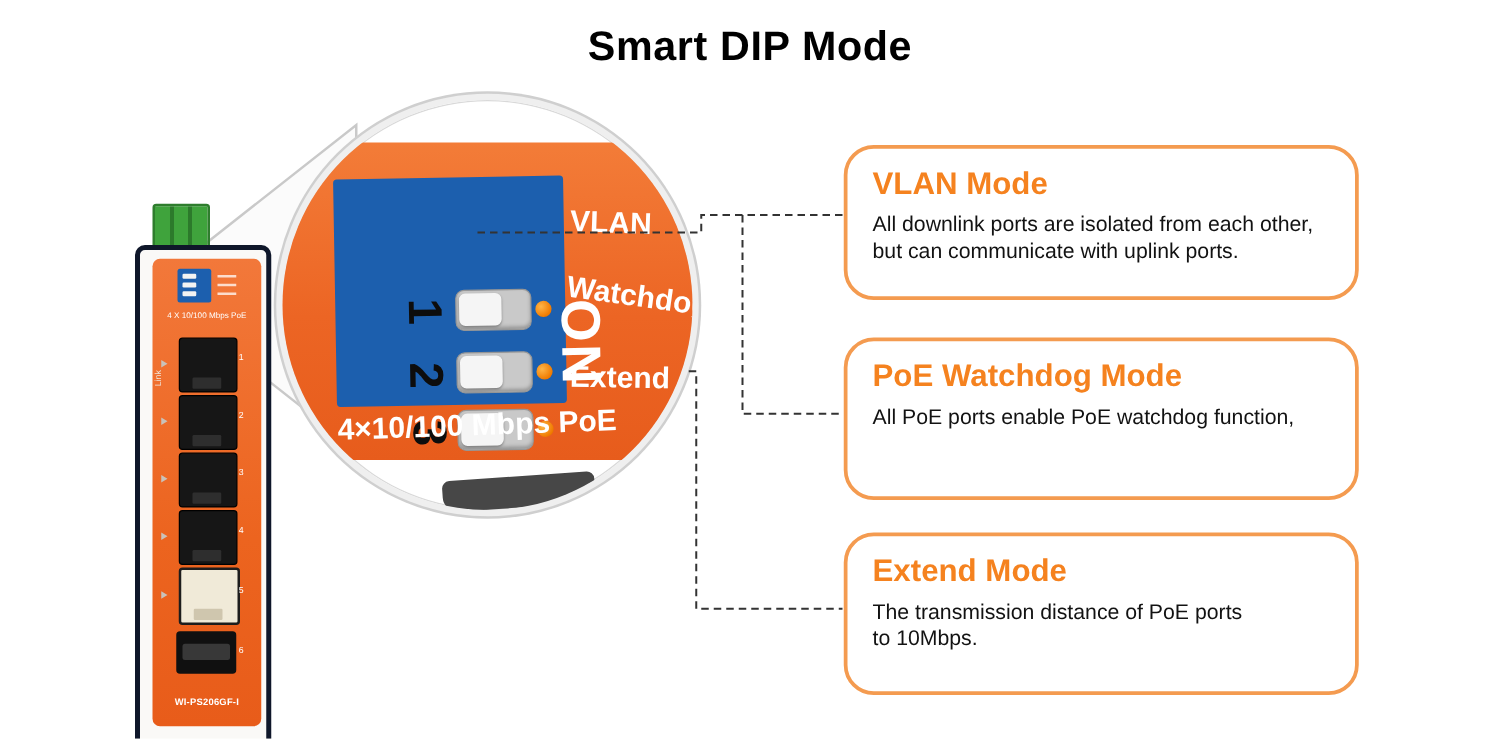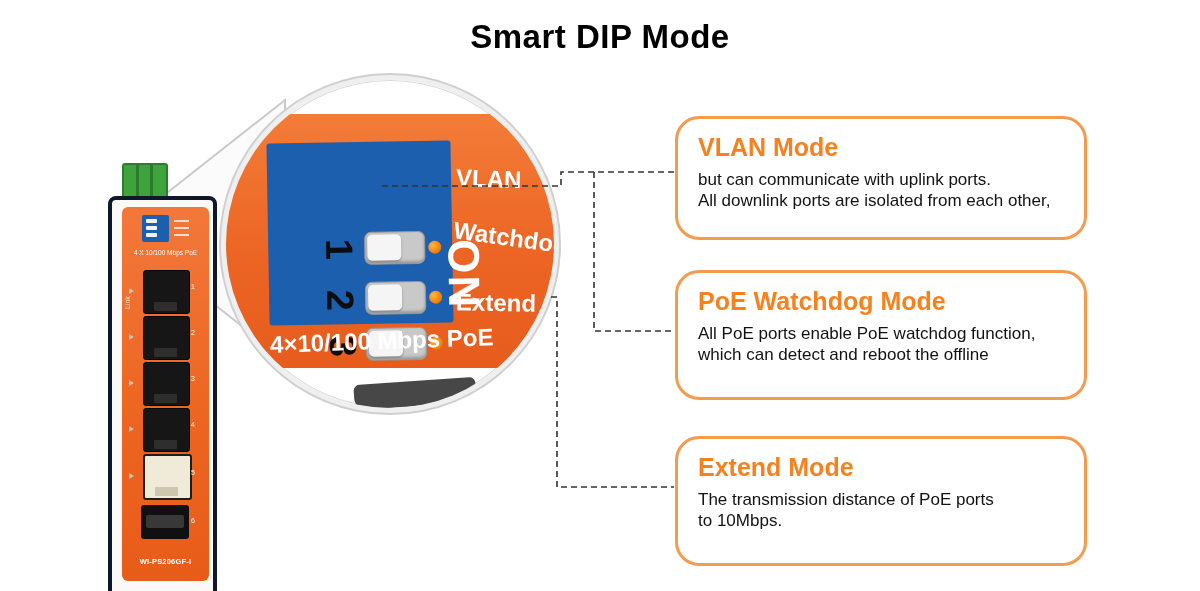--- a/index.html
+++ b/index.html
@@ -80,21 +80,21 @@
       border-radius:6px 6px 12px 12px;transform:rotate(-4deg);}
 
   
   .connector-svg{position:absolute;left:0;top:0;z-index:6;pointer-events:none;}
 
   
   .callout{position:absolute;left:675px;width:412px;background:#fff;border:3px solid #f49b50;
       border-radius:24px;box-sizing:border-box;padding:12px 20px 20px;z-index:5;}
   .callout.c1{top:116px;height:124px;}
   .callout.c2{top:270px;height:130px;}
-  .callout.c3{top:436px;height:130px;}
+  .callout.c3{top:426px;height:130px;}
   .callout-title{font-size:25px;font-weight:bold;color:#f5821f;margin:2px 0 7px;}
   .callout-line{font-size:17px;color:#121212;line-height:21px;}
 </style>
 </head>
 <body>
 
 <div class="canvas">
 
   <div class="page-title">Smart DIP Mode</div>
 
@@ -172,29 +172,28 @@
   <svg class="connector-svg" width="1200" height="591">
     <g fill="none" stroke="#333333" stroke-width="1.6" stroke-dasharray="6 4">
       <path d="M382 186 H561 V172 H674"></path>
       <path d="M594 172 V331 H674"></path>
       <path d="M551 297 H557 V487 H674"></path>
     </g>
   </svg>
 
   <div class="callout c1">
     <div class="callout-title">VLAN Mode</div>
+    <div class="callout-line">All downlink ports are isolated from each other,</div>
     <div class="callout-line">but can communicate with uplink ports.</div>
-    <div class="callout-line">All downlink ports are isolated from each other,</div>
     <div class="callout-line"></div>
   </div>
 
   <div class="callout c2">
     <div class="callout-title">PoE Watchdog Mode</div>
     <div class="callout-line">All PoE ports enable PoE watchdog function,</div>
-    <div class="callout-line">which can detect and reboot the offline</div>
   </div>
 
   <div class="callout c3">
     <div class="callout-title">Extend Mode</div>
     <div class="callout-line">The transmission distance of PoE ports</div>
     <div class="callout-line">to 10Mbps.</div>
   </div>
 
 </div>
 

